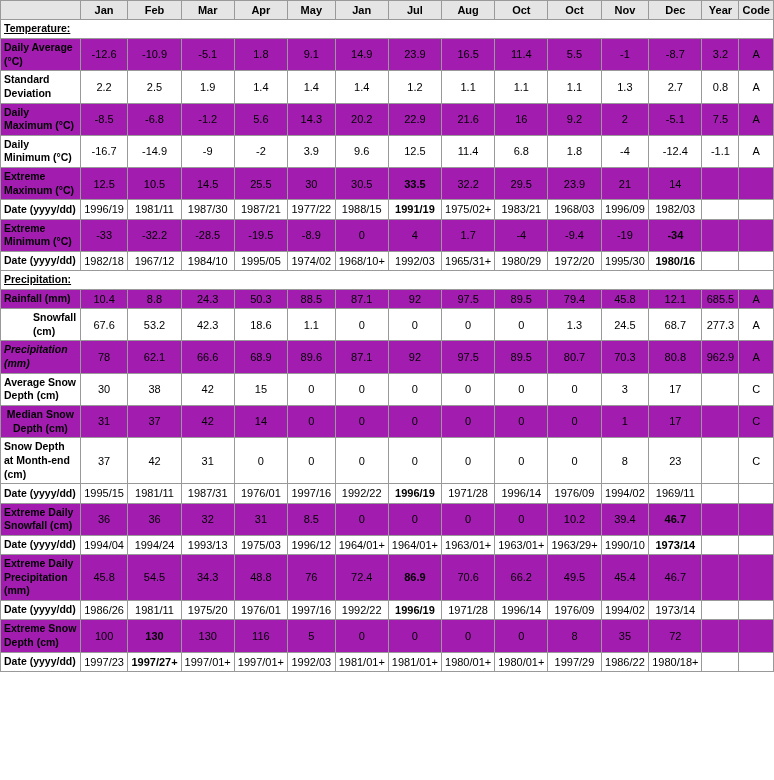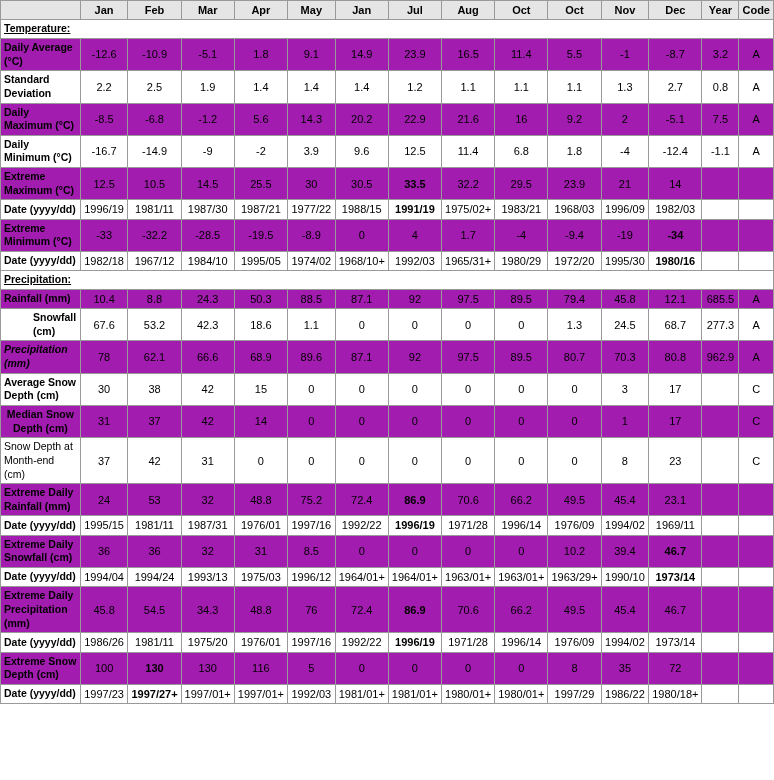--- a/index.html
+++ b/index.html
@@ -279,52 +279,35 @@
         <td>0</td>
         <td>0</td>
         <td>0</td>
         <td>0</td>
         <td>1</td>
         <td>17</td>
         <td></td>
         <td>C</td>
       </tr>
       <tr class="row-white">
-        <td style="text-align: left; font-weight: normal;">Snow Depth at Month-end (cm)</td>
+        <td style="text-align: left; font-weight: bold;">Snow Depth at Month-end (cm)</td>
         <td>37</td>
         <td>42</td>
         <td>31</td>
         <td>0</td>
         <td>0</td>
         <td>0</td>
         <td>0</td>
         <td>0</td>
         <td>0</td>
         <td>0</td>
         <td>8</td>
         <td>23</td>
         <td></td>
         <td>C</td>
-      </tr>
-      <tr class="row-green">
-        <td style="text-align: left; font-weight: bold;">Extreme Daily Rainfall (mm)</td>
-        <td>24</td>
-        <td>53</td>
-        <td>32</td>
-        <td>48.8</td>
-        <td>75.2</td>
-        <td>72.4</td>
-        <td style="font-weight: bold;">86.9</td>
-        <td>70.6</td>
-        <td>66.2</td>
-        <td>49.5</td>
-        <td>45.4</td>
-        <td>23.1</td>
-        <td></td>
-        <td></td>
       </tr>
       <tr class="row-white">
         <td style="text-align: left; font-weight: bold;">Date (yyyy/dd)</td>
         <td>1995/15</td>
         <td>1981/11</td>
         <td>1987/31</td>
         <td>1976/01</td>
         <td>1997/16</td>
         <td>1992/22</td>
         <td style="font-weight: bold;">1996/19</td>

